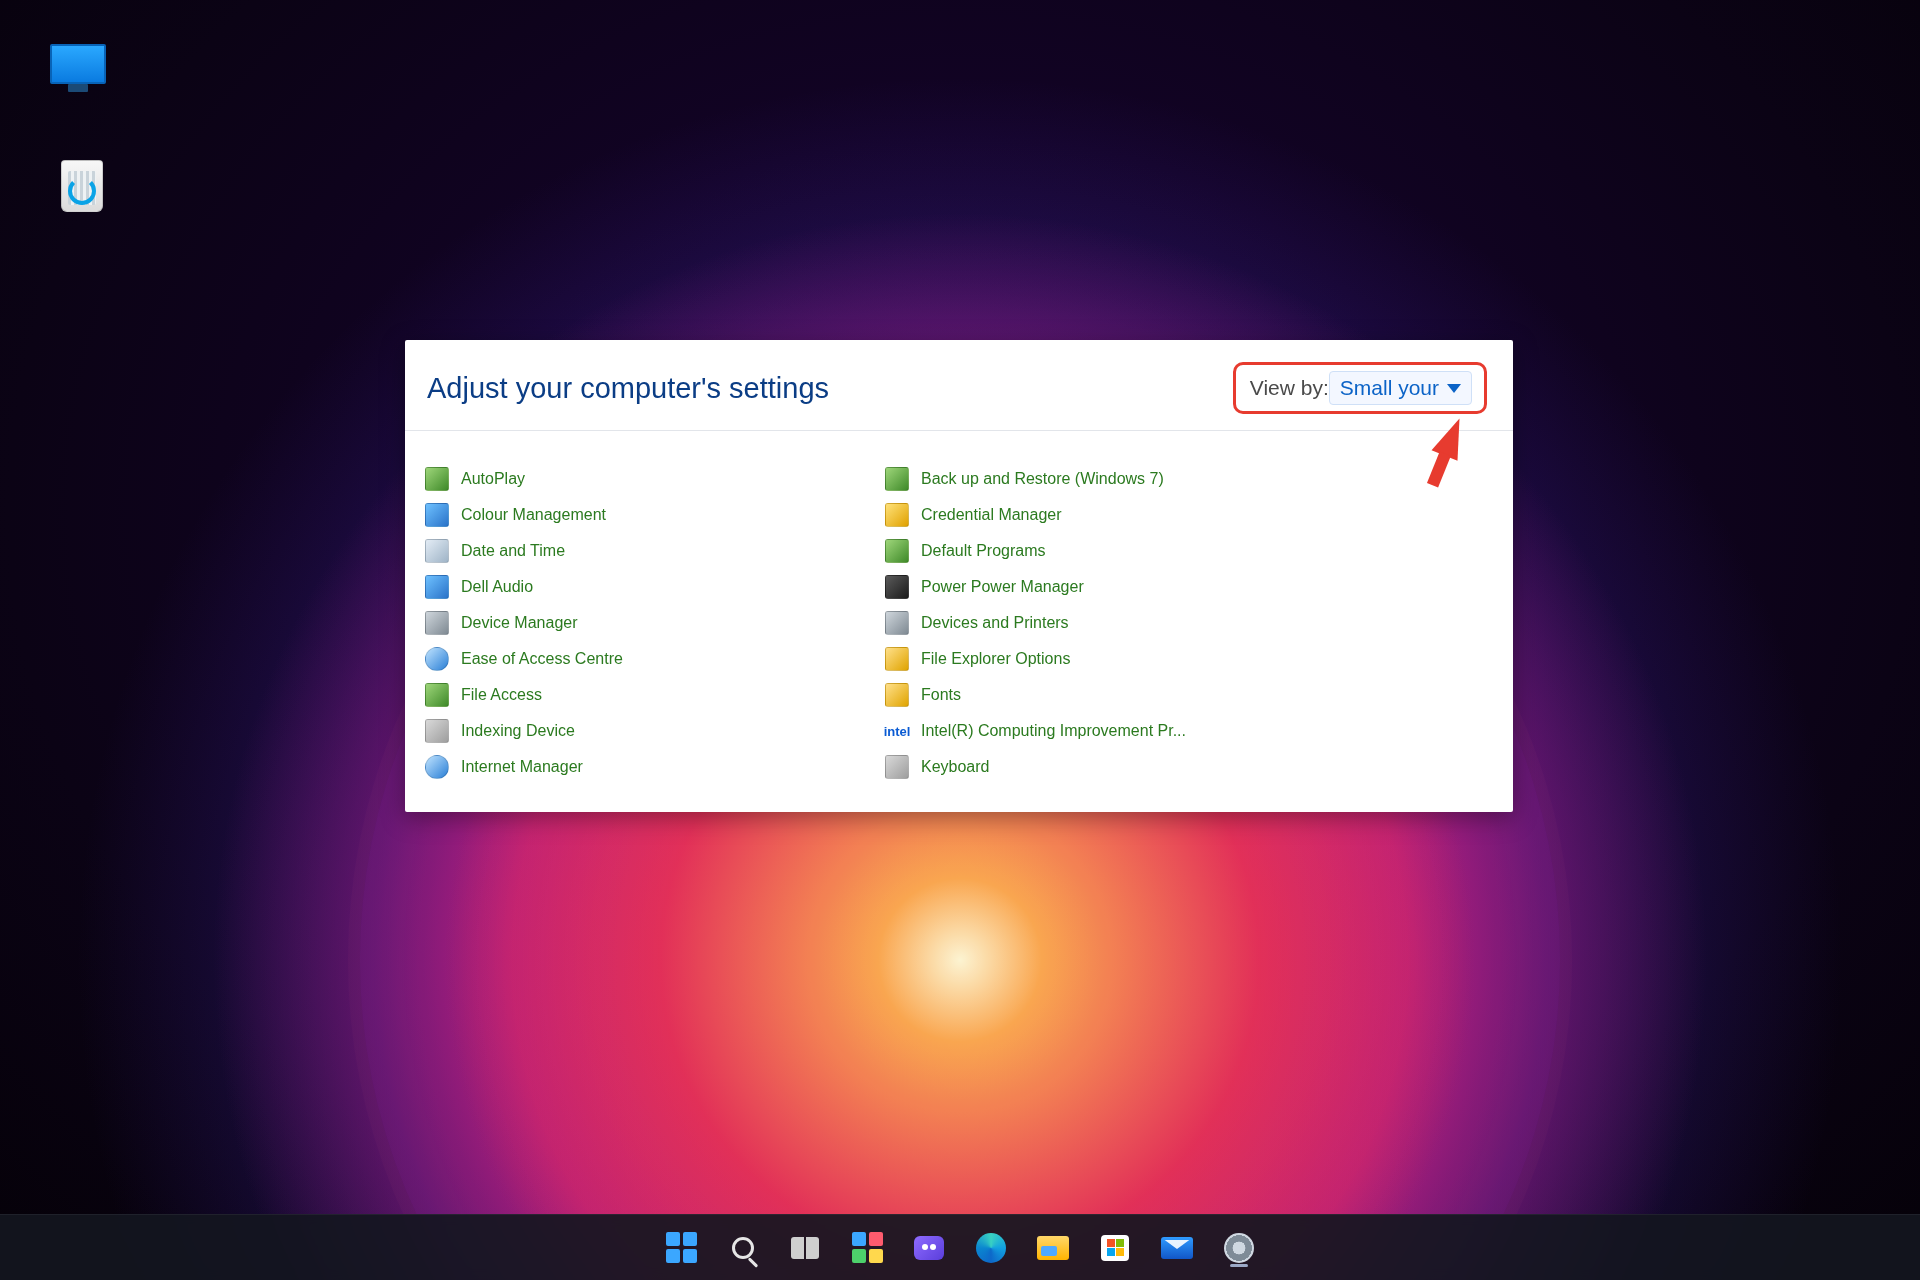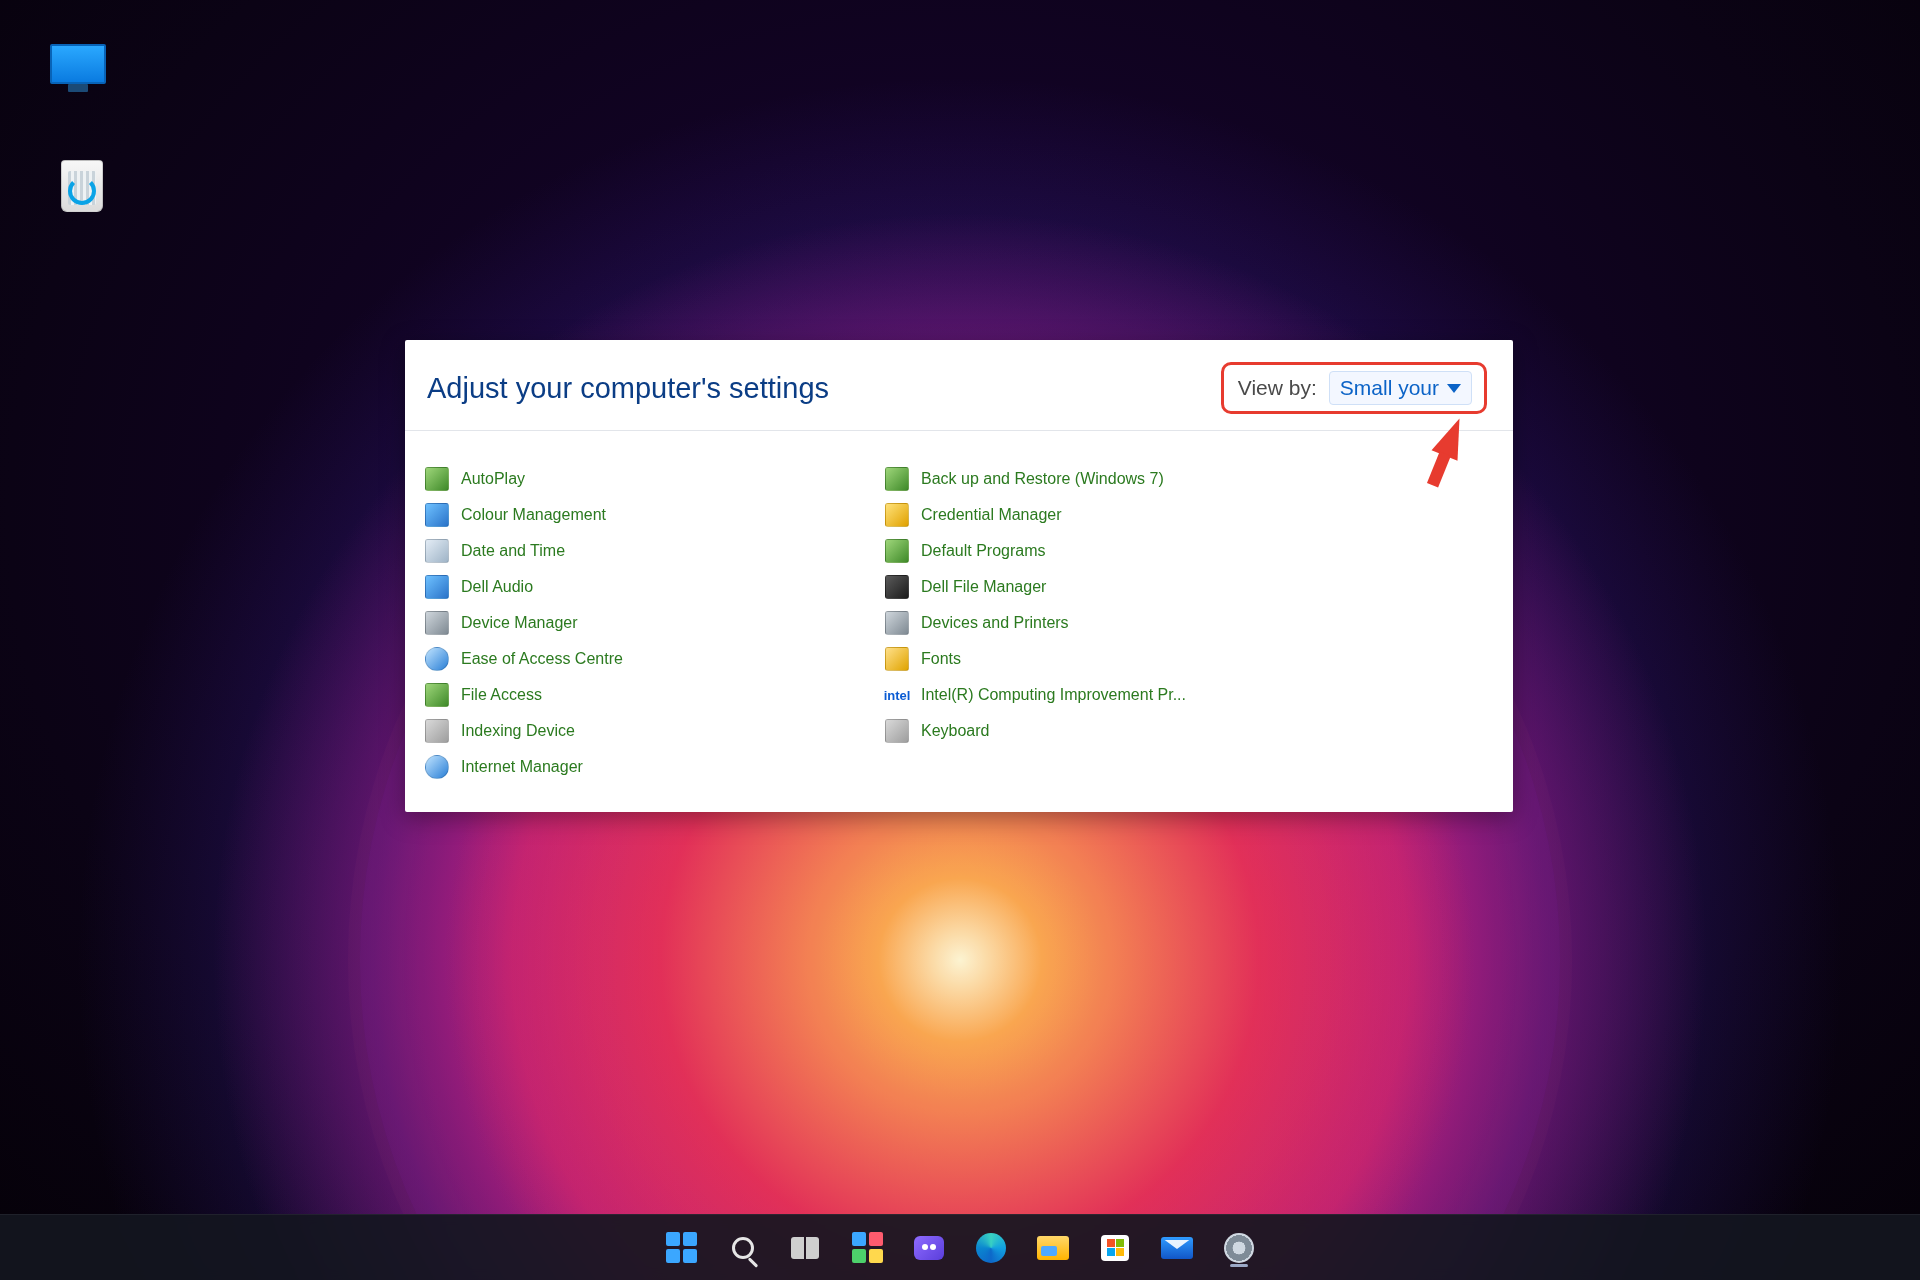--- a/index.html
+++ b/index.html
@@ -48,21 +48,21 @@
     overflow:hidden;
   }
   .cp-header{
     display:flex; align-items:center;
     padding:22px 26px 16px 22px;
     border-bottom:1px solid #e2e5ea;
     color:#1c4f91;
   }
   .cp-title{ font-size:29px; font-weight:400; color:#0b3d85; flex:1; }
   .viewby-wrap{
-    display:flex; align-items:center; gap:12px;
+    display:flex; align-items:center; 
     border:3px solid #e73b2f; border-radius:10px;
     padding:6px 12px 6px 14px;
     position:relative;
   }
   .viewby-label{ color:#4a4a4a; font-size:21px; }
   .viewby-select{
     display:flex;align-items:center;gap:8px;
     background:#f3f7ff;
     border:1px solid #cfe0f7;
     border-radius:4px;
@@ -224,25 +224,29 @@
       <div class="cp-item">
           <span class="sq yellow"></span>
           <span>Credential Manager</span>
         </div>
       <div class="cp-item">
           <span class="sq green"></span>
           <span>Default Programs</span>
         </div>
       <div class="cp-item">
           <span class="sq dark"></span>
-          <span>Dell File Manager</span>
+          <span>Power Power Manager</span>
         </div>
       <div class="cp-item">
           <span class="sq printer"></span>
           <span>Devices and Printers</span>
+        </div>
+      <div class="cp-item">
+          <span class="sq folder"></span>
+          <span>File Explorer Options</span>
         </div>
       <div class="cp-item">
           <span class="sq folder"></span>
           <span>Fonts</span>
         </div>
       <div class="cp-item">
           <span class="sq intel"></span>
           <span>Intel(R) Computing Improvement Pr...</span>
         </div>
       <div class="cp-item">

